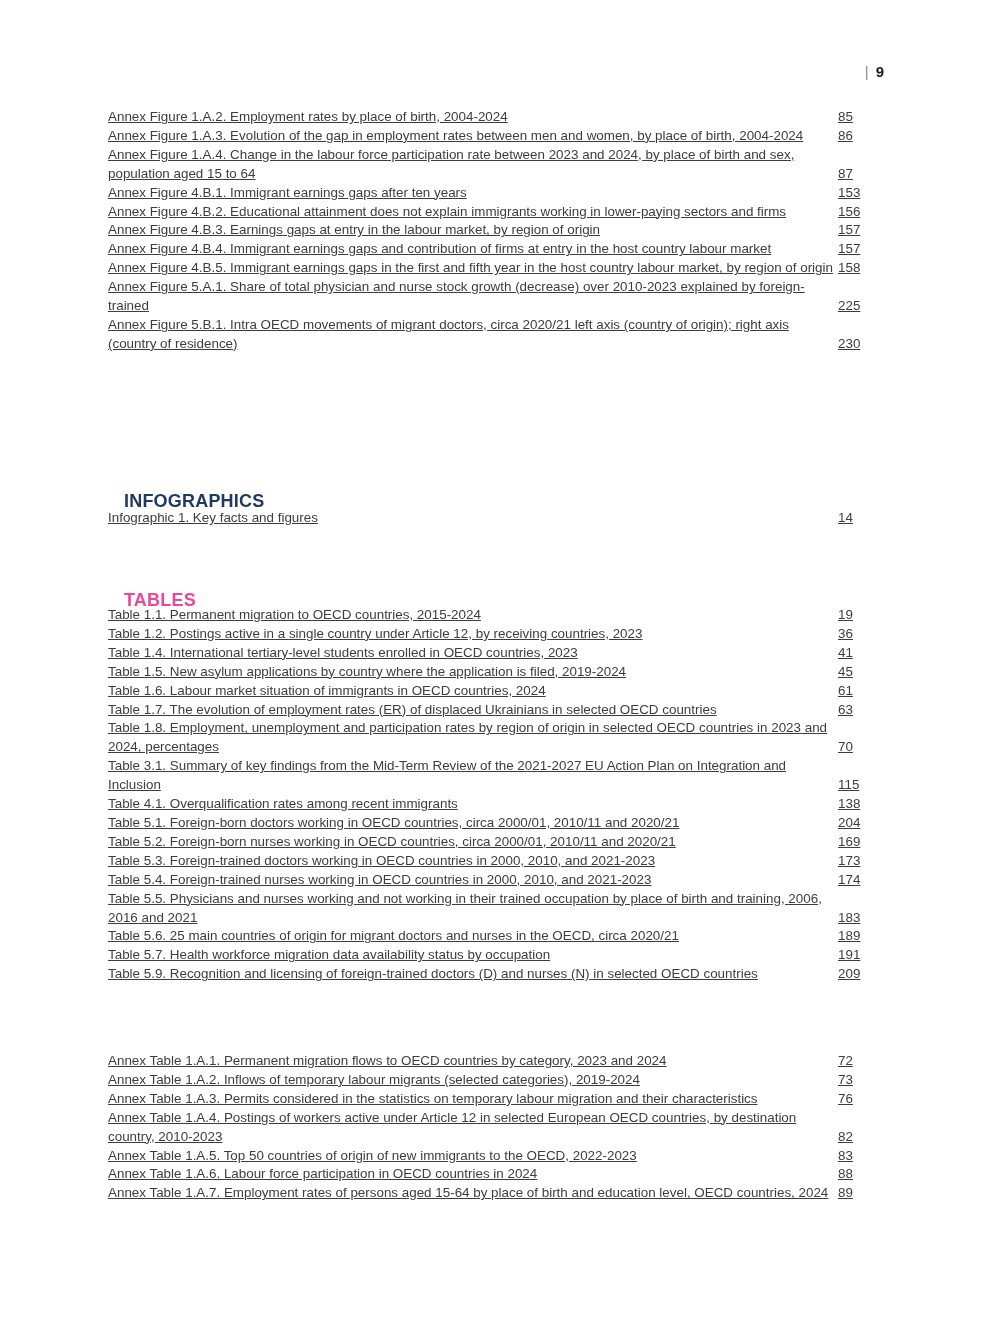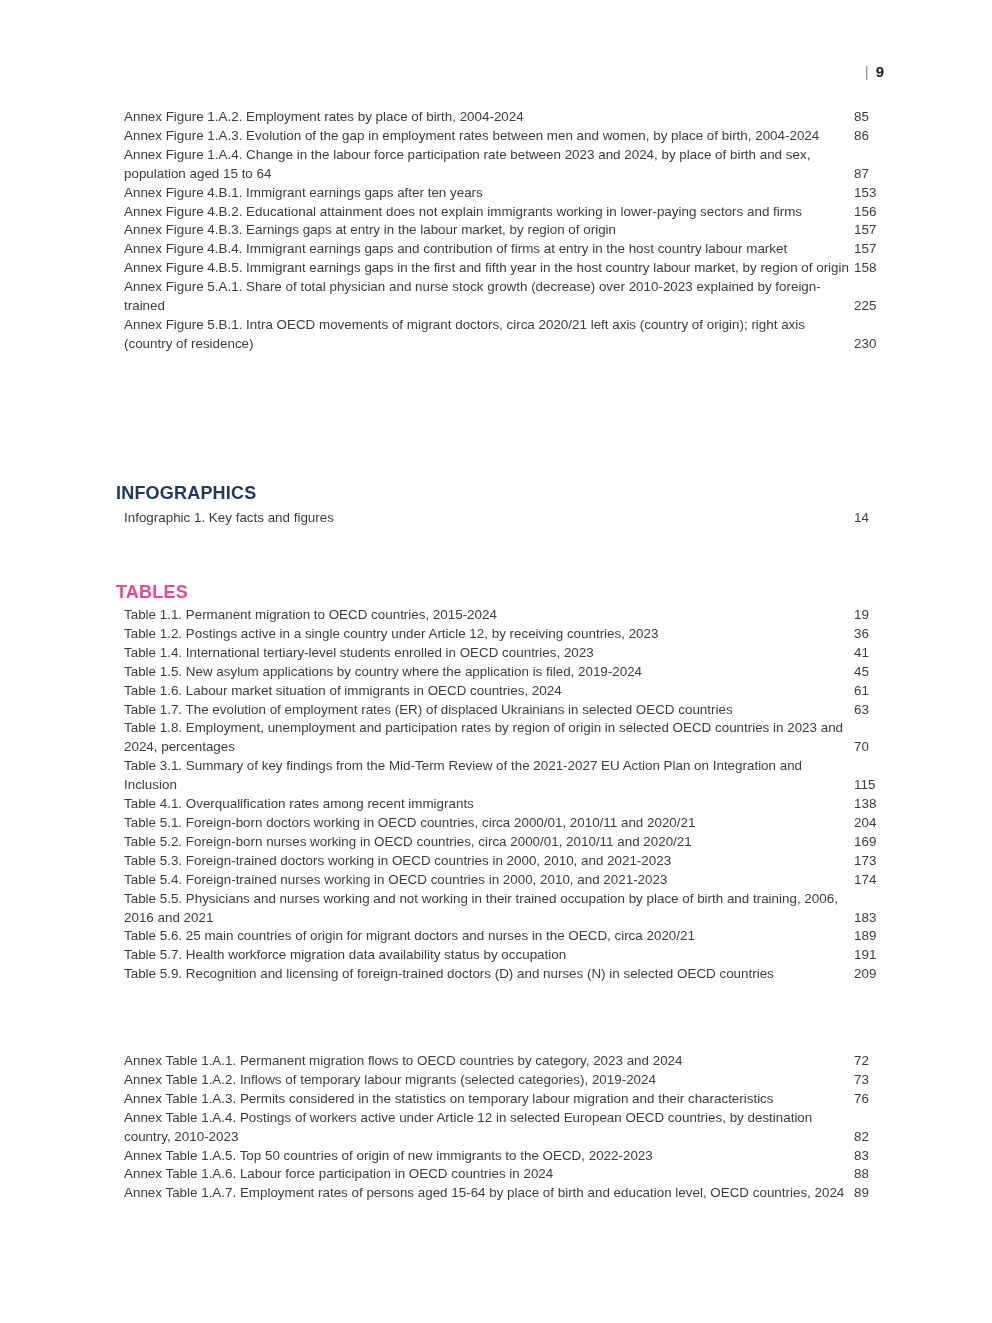--- a/index.html
+++ b/index.html
@@ -26,31 +26,32 @@
     color: #8a8a8a;
     font-weight: 400;
     margin-right: 7px;
   }
   .page-header .num {
     color: #1a1a1a;
     font-weight: 700;
   }
   .toc-list {
     position: absolute;
-    left: 124px;
+    left: 108px;
     width: 755px;
+    text-decoration: underline;
   }
   .toc-list-figures { top: 108px; }
   .toc-list-infographics { top: 509px; }
   .toc-list-tables { top: 606px; }
   .toc-list-annex-tables { top: 1052px; }
   .section-heading {
     position: absolute;
     left: 108px;
-    margin: 8px;
+    margin: 16px;
     font-size: 18px;
     line-height: 22px;
     font-weight: 700;
     letter-spacing: 0.2px;
   }
   .heading-infographics { top: 474px; }
   .heading-tables { top: 573px; }
   .toc-entry {
     display: flex;
     align-items: flex-end;

